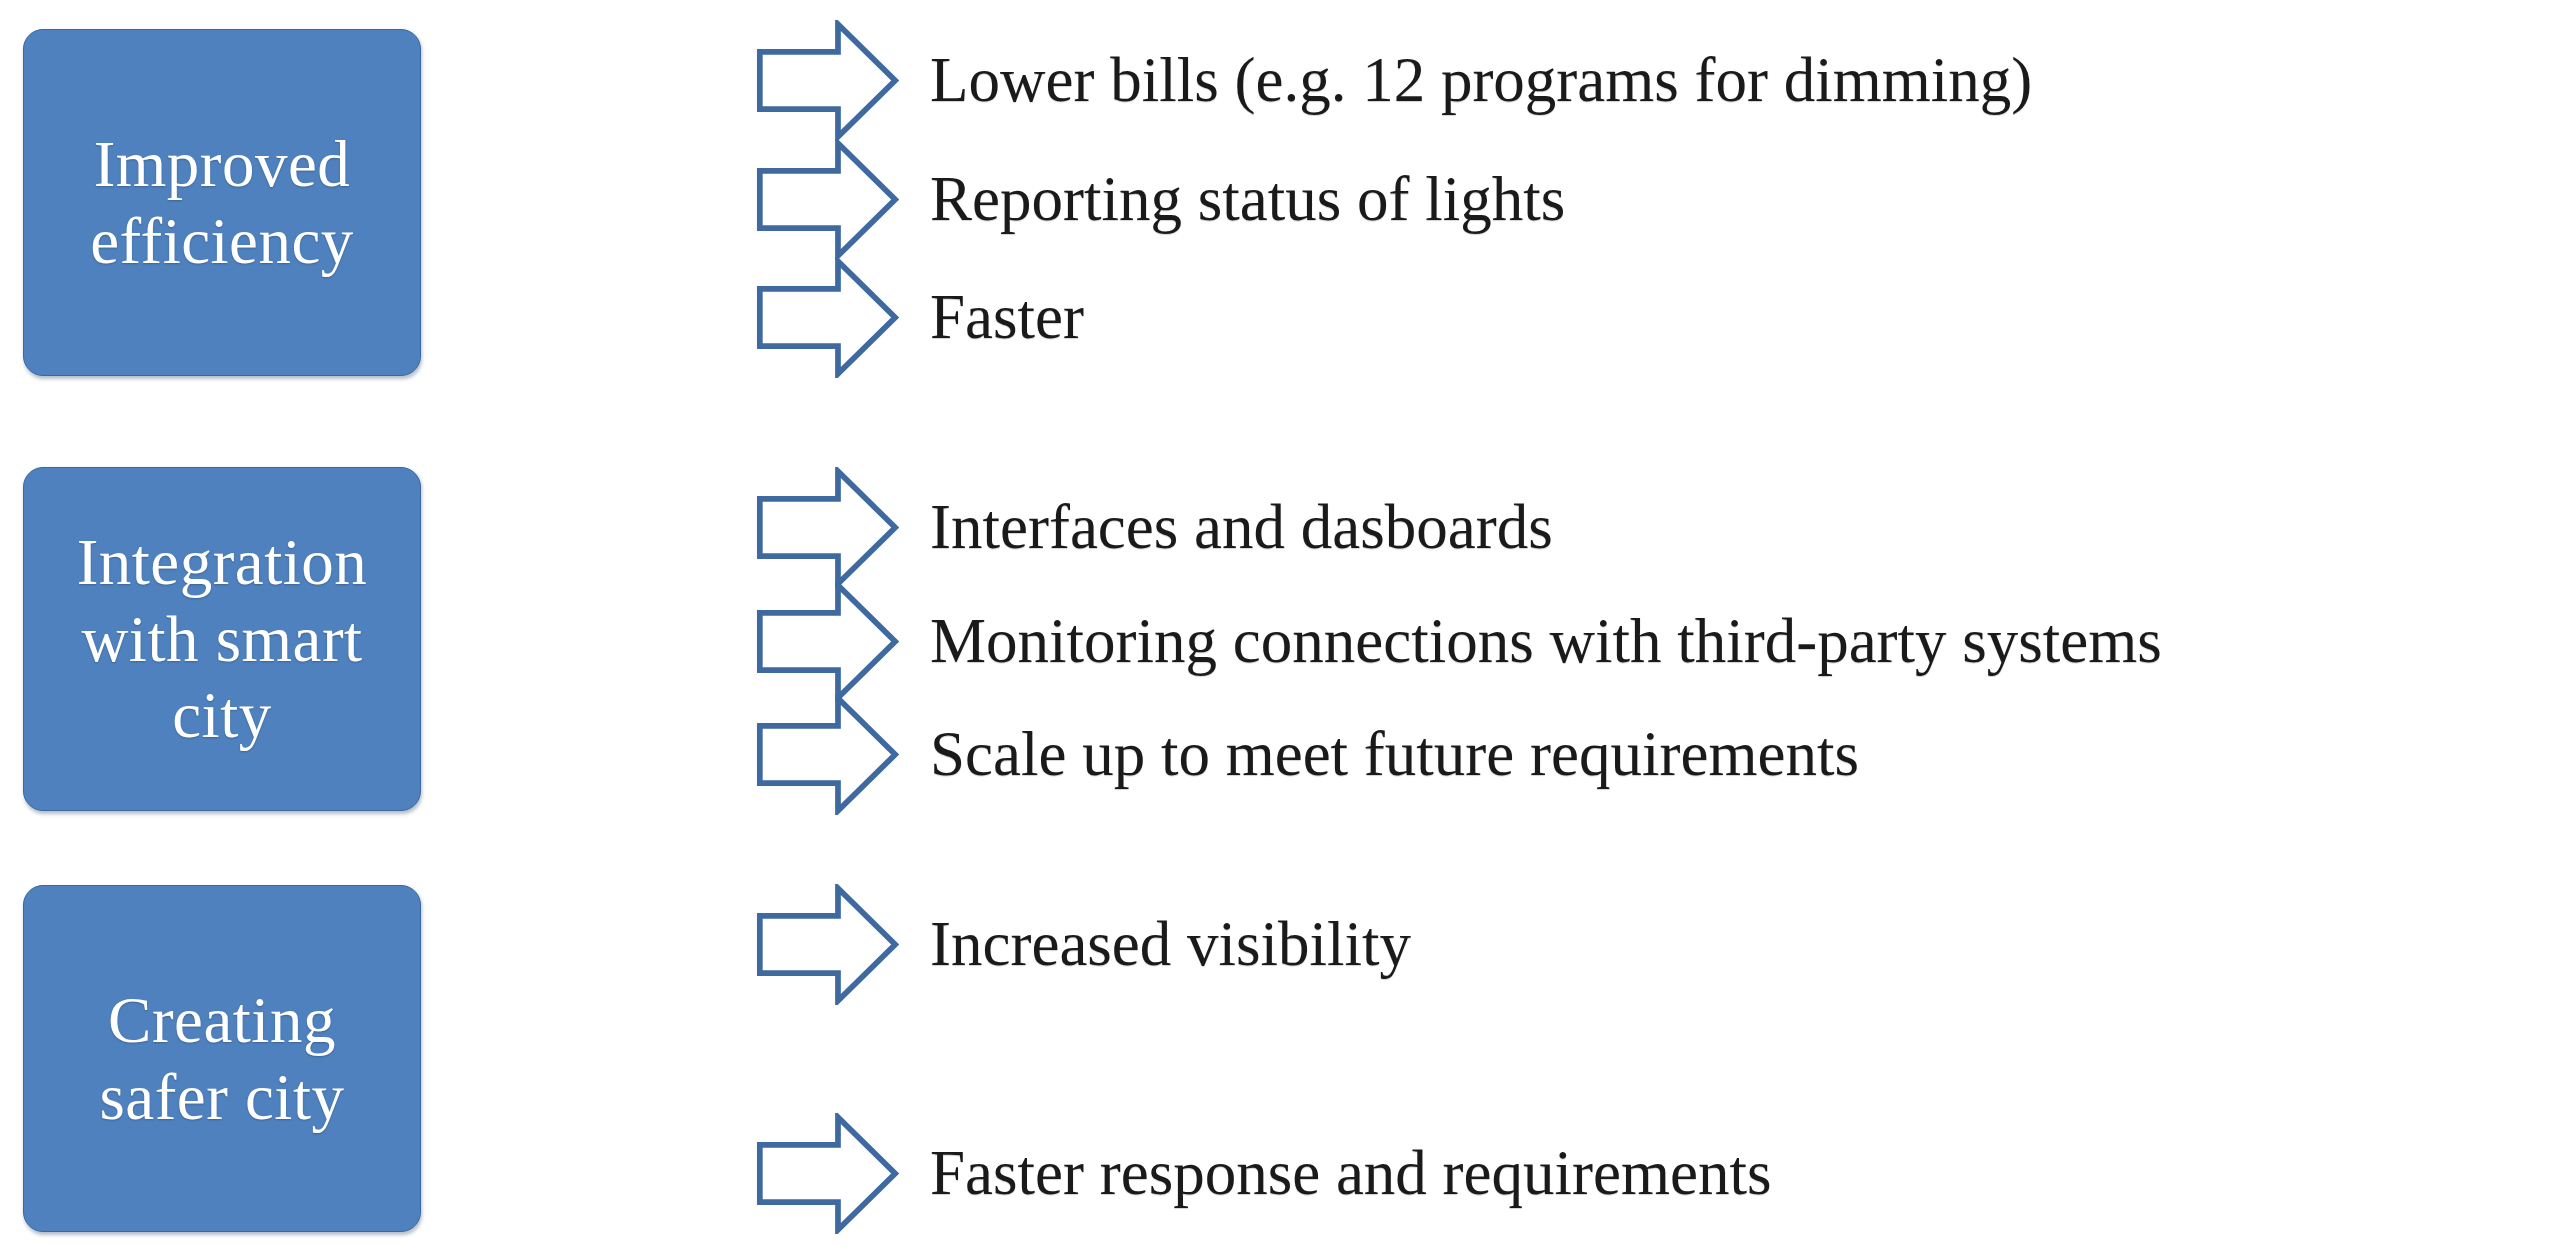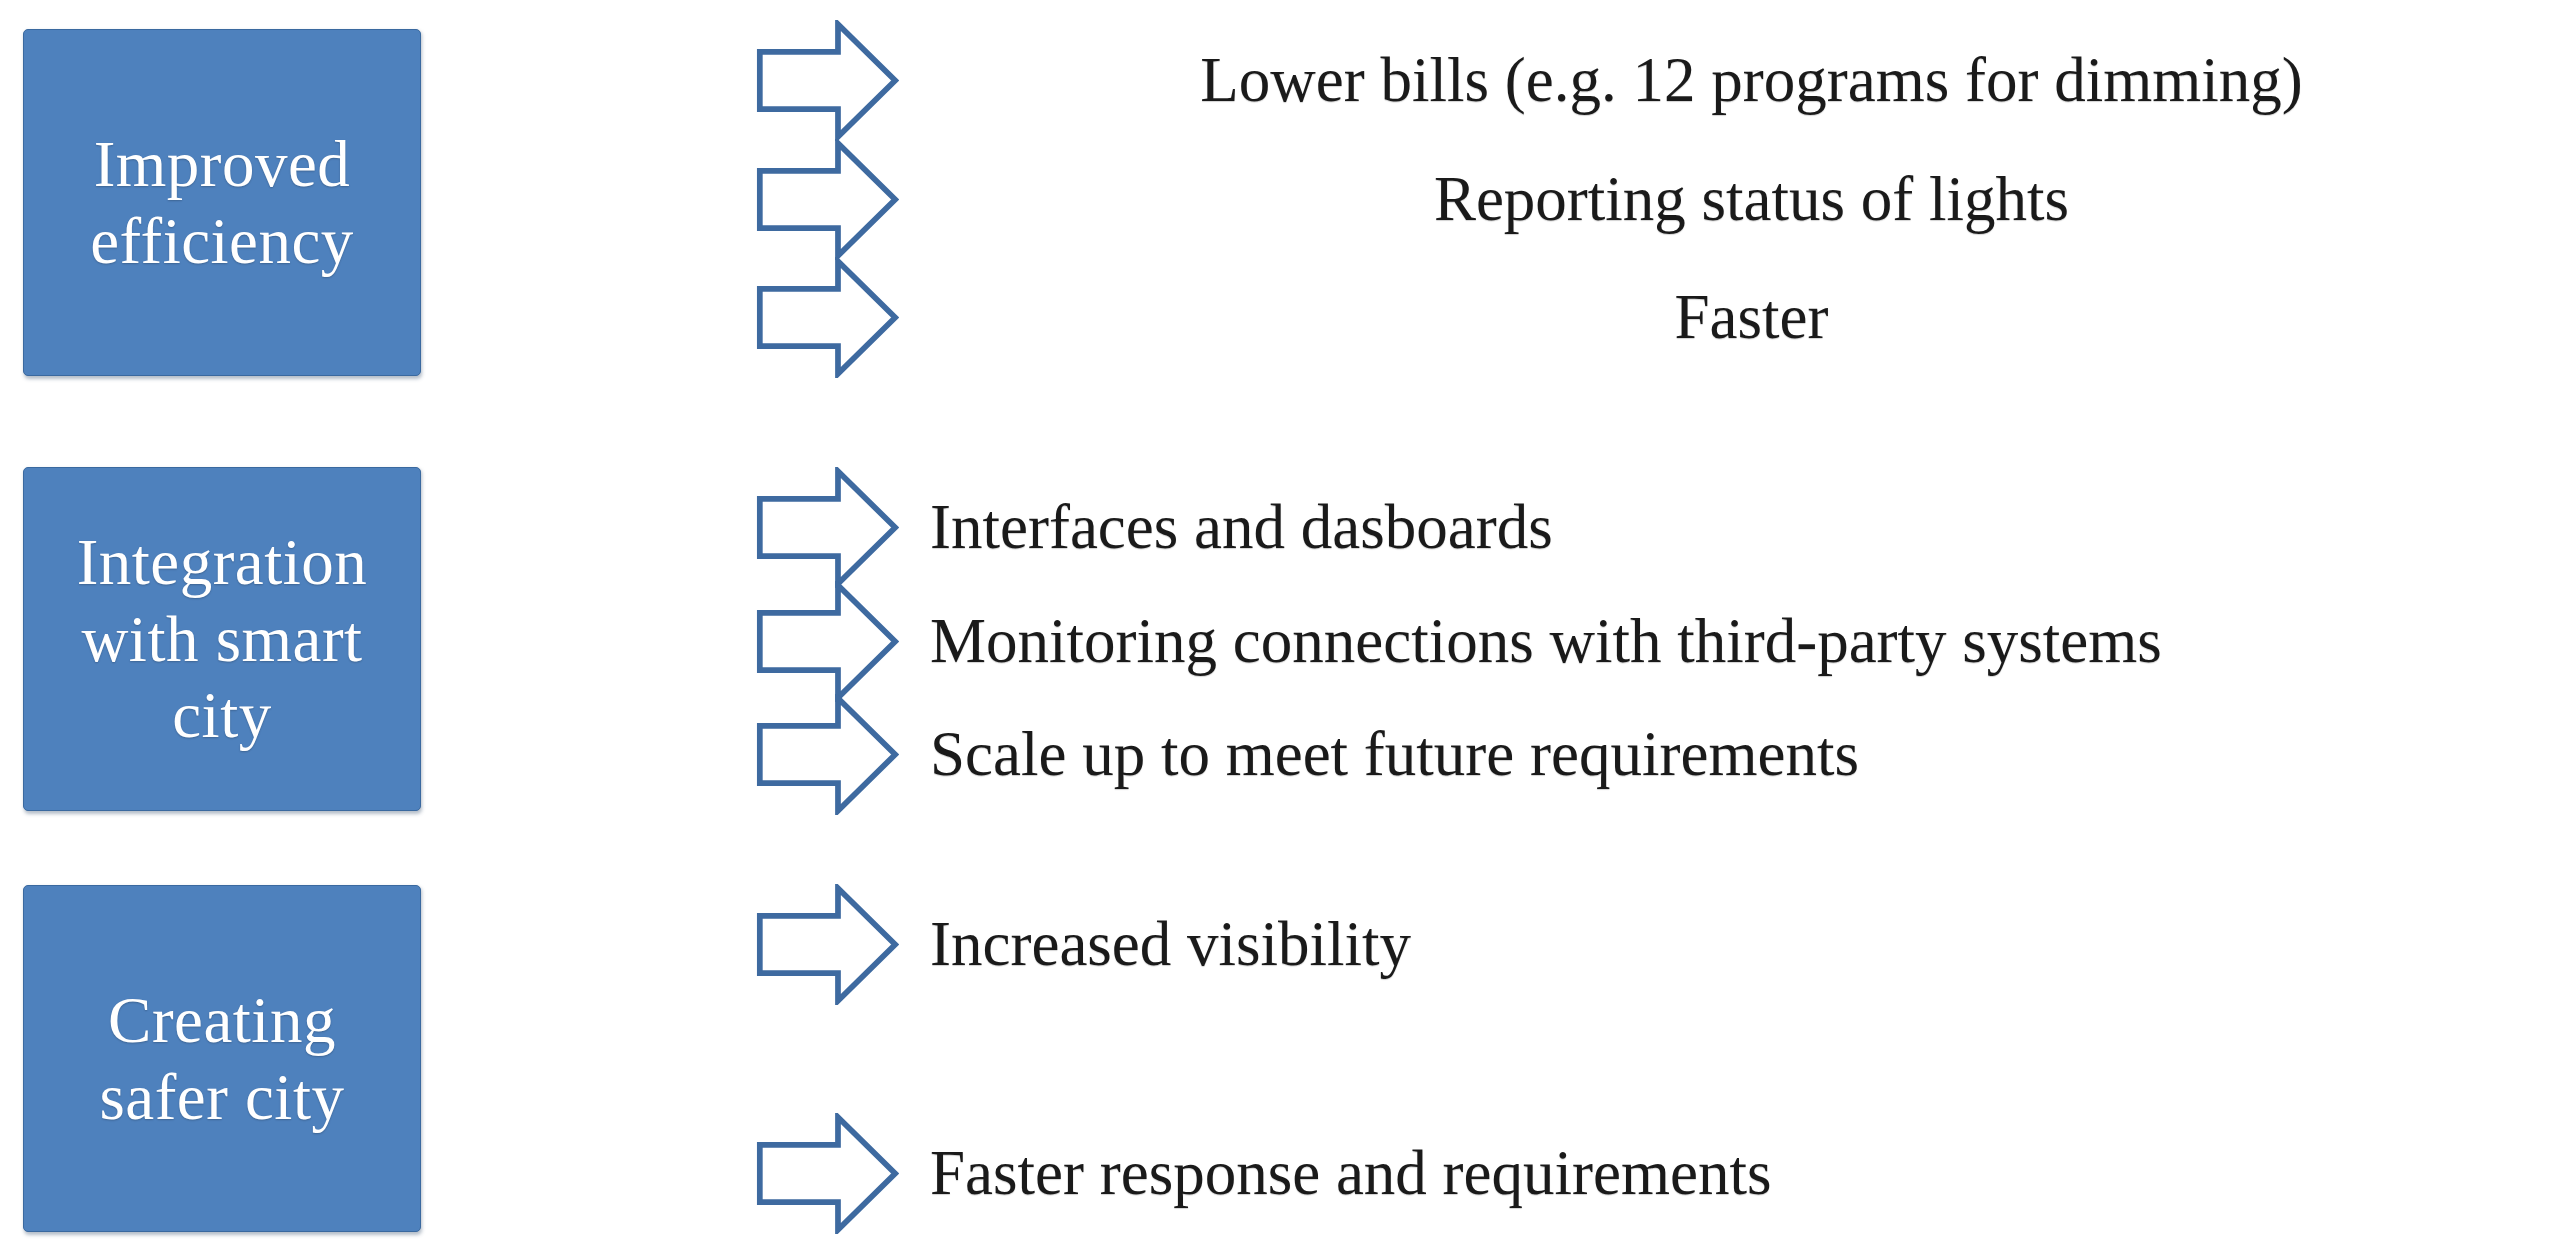--- a/index.html
+++ b/index.html
@@ -34,21 +34,21 @@
   
   .cat-box {
     position: absolute;
     left: 23px;
     top: 0;
     width: 398px;
     height: 100%;
     box-sizing: border-box;
     background: #4E81BD;
     border: 1.9px solid #3A699F;
-    border-radius: 5px;
+    border-radius: 20px;
     box-shadow: 1px 2.9px 3.8px rgba(90,110,135,0.45);
     display: flex;
     align-items: center;
     justify-content: center;
     text-align: center;
   }
   .cat-label {
     color: #ffffff;
     font-size: 65px;
     line-height: 1.18;
@@ -84,21 +84,21 @@
     flex: 1 1 auto;
     margin-left: 31px;
     color: #1a1a1a;
     font-size: 63px;
     line-height: 1.1;
     white-space: pre;
     text-shadow: 0 1px 1px rgba(0,0,0,0.18);
   }
 
   
-  #group-0 .bullets { top: -7.7px; height: 356px; text-align: center; }
+  #group-0 .bullets { top: -7.7px; height: 356px; }
   #group-1 .bullets { top: 3.8px;  height: 341px; }
   #group-2 .bullets { top: 1.9px;  height: 344px; }
 </style>
 </head>
 <body>
 
 <div id="canvas">
 
   <div class="group" id="group-0">
 

